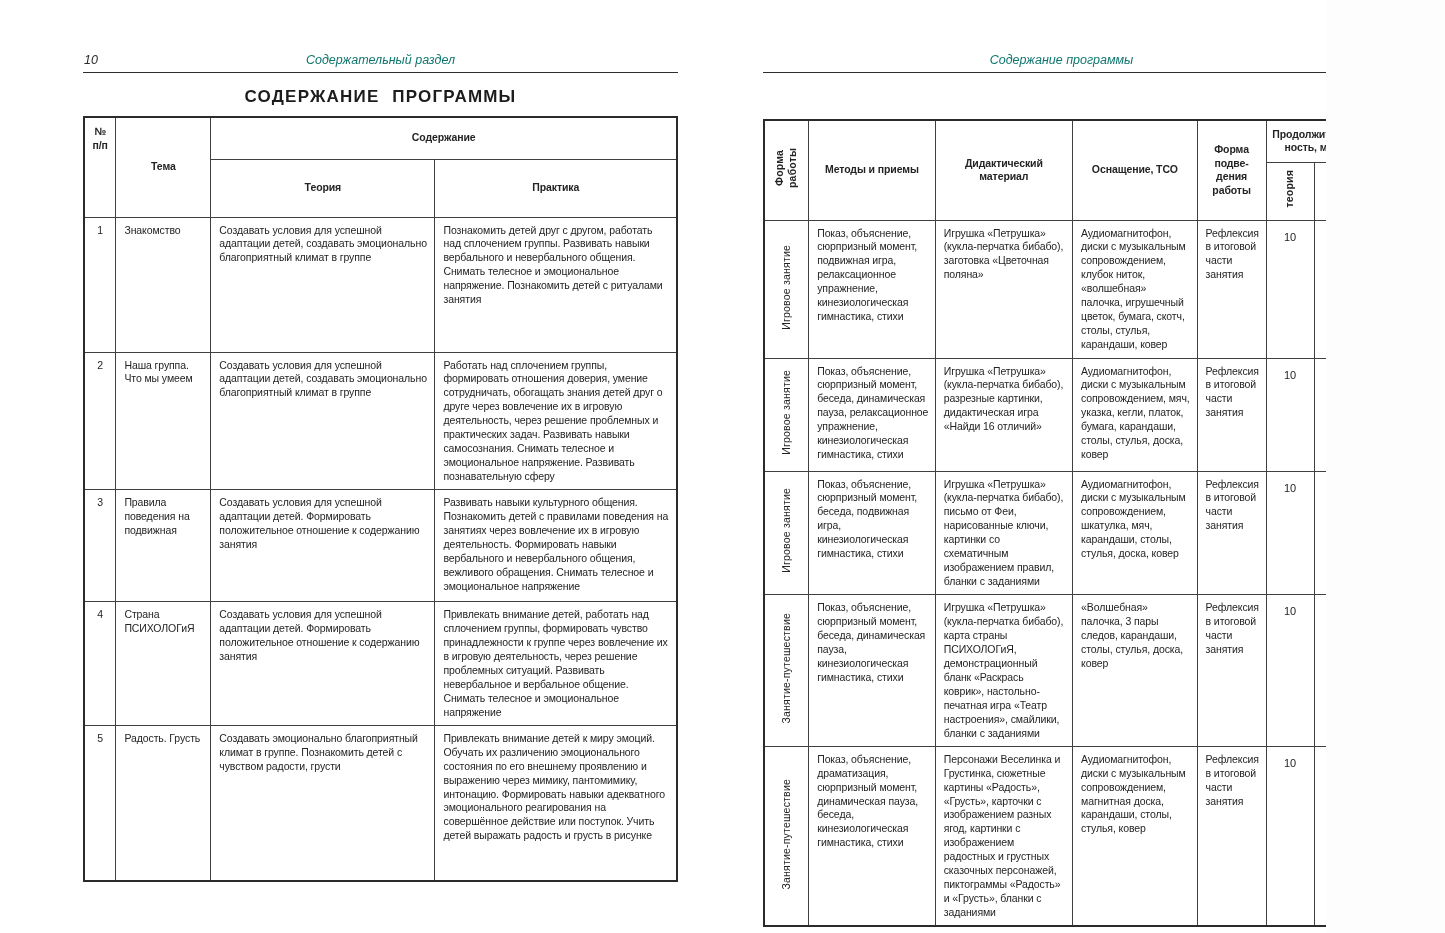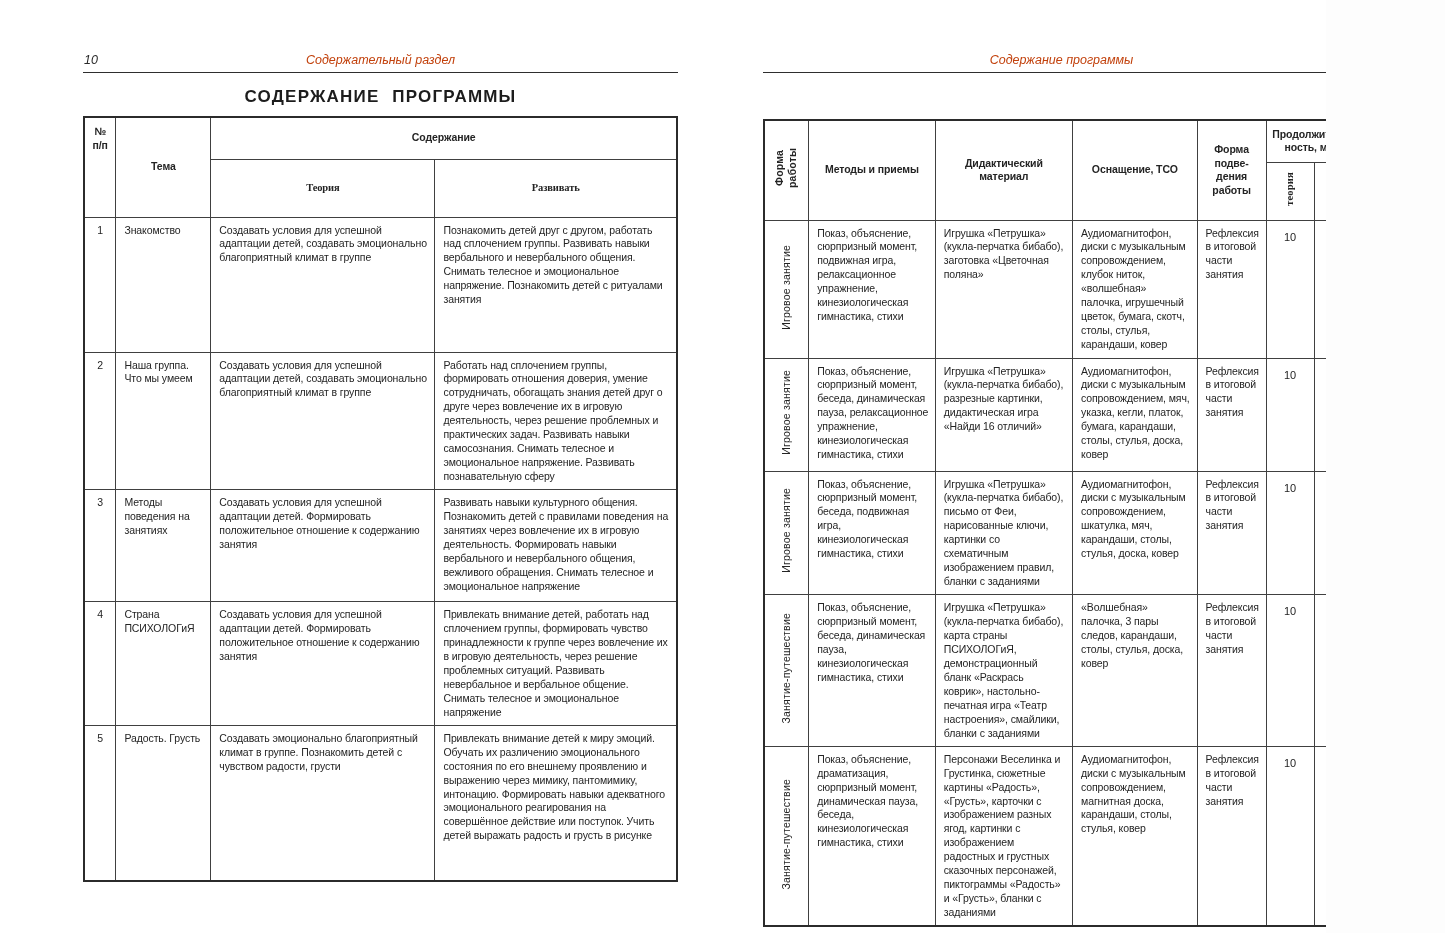--- a/index.html
+++ b/index.html
@@ -12,21 +12,21 @@
   .canvas { position:relative; width:1326px; height:933px; background:#ffffff; overflow:hidden; }
 
   .page { position:absolute; top:50px; }
   #page-left  { left:83px;  width:595px; }
   #page-right { left:763px; width:597px; }
 
   .pagehead { position:relative; height:22px; border-bottom:1.5px solid #2e2e2e; }
   .pagenum  { position:absolute; top:3px; font-style:italic; font-size:12.5px; color:#2a2a2a; }
   #page-left  .pagenum { left:1px; }
   #page-right .pagenum { right:13px; }
-  .runhead { text-align:center; font-style:italic; font-size:12.5px; color:#c2410c; padding-top:3px; }
+  .runhead { text-align:center; font-style:italic; font-size:12.5px; color:#0f766e; padding-top:3px; }
 
   .doctitle {
     margin-top:14px; text-align:center; font-weight:bold; font-size:17px;
     letter-spacing:1.2px; word-spacing:7px; color:#1c1c1c;
   }
 
   table {
     border-collapse:collapse; table-layout:fixed;
     border:2px solid #2b2b2b; margin-top:9px;
   }
@@ -50,21 +50,21 @@
 
   .vertcell { text-align:center; vertical-align:middle; padding:2px; }
   .vtext {
     display:inline-block;
     writing-mode:vertical-rl; transform:rotate(180deg);
     white-space:nowrap; font-size:10.5px; letter-spacing:0.2px;
   }
   .vtext.wrap2    { white-space:normal; height:52px; line-height:1.25; }
   .vtext.wrapprak { white-space:normal; height:34px; line-height:1.25; }
 
-  tr.hl1 { height:42px; }  tr.hl2 { height:58px;font-family:Liberation Serif, serif; }
+  tr.hl1 { height:42px; }  tr.hl2 { height:58px; }
   tr.lrow1 { height:135px; } tr.lrow2 { height:118px; } tr.lrow3 { height:112px; }
   tr.lrow4 { height:122px; } tr.lrow5 { height:156px; }
   tr.rrow1 { height:138px; } tr.rrow2 { height:113px; } tr.rrow3 { height:111px;padding-left:12px; }
   tr.rrow4 { height:124px; } tr.rrow5 { height:158px; }
 </style>
 </head>
 <body>
 
 <div class="canvas">
 
@@ -83,38 +83,38 @@
           <col style="width:243px">
       </colgroup>
       <tbody>
           <tr class="hl1">
         <th rowspan="2" class="top">№ п/п</th>
         <th rowspan="2">Тема</th>
         <th colspan="2">Содержание</th>
       </tr>
       <tr class="hl2">
         <th>Теория</th>
-        <th>Развивать</th>
+        <th>Практика</th>
       </tr>
 
       <tr class="lrow1">
         <td class="num">1</td>
         <td>Знакомство</td>
         <td>Создавать условия для успешной адаптации детей, создавать эмоционально благоприятный климат в группе</td>
         <td>Познакомить детей друг с другом, работать над сплочением группы. Развивать навыки вербального и невербального общения. Снимать телесное и эмоциональное напряжение. Познакомить детей с ритуалами занятия</td>
       </tr>
       <tr class="lrow2">
         <td class="num">2</td>
         <td>Наша группа. Что мы умеем</td>
         <td>Создавать условия для успешной адаптации детей, создавать эмоционально благоприятный климат в группе</td>
         <td>Работать над сплочением группы, формировать отношения доверия, умение сотрудничать, обогащать знания детей друг о друге через вовлечение их в игровую деятельность, через решение проблемных и практических задач. Развивать навыки самосознания. Снимать телесное и эмоциональное напряжение. Развивать познавательную сферу</td>
       </tr>
       <tr class="lrow3">
         <td class="num">3</td>
-        <td>Методы поведения на занятиях</td>
+        <td>Правила поведения на подвижная</td>
         <td>Создавать условия для успешной адаптации детей. Формировать положительное отношение к содержанию занятия</td>
         <td>Развивать навыки культурного общения. Познакомить детей с правилами поведения на занятиях через вовлечение их в игровую деятельность. Формировать навыки вербального и невербального общения, вежливого обращения. Снимать телесное и эмоциональное напряжение</td>
       </tr>
       <tr class="lrow4">
         <td class="num">4</td>
         <td>Страна ПСИХОЛОГиЯ</td>
         <td>Создавать условия для успешной адаптации детей. Формировать положительное отношение к содержанию занятия</td>
         <td>Привлекать внимание детей, работать над сплочением группы, формировать чувство принадлежности к группе через вовлечение их в игровую деятельность, через решение проблемных ситуаций. Развивать невербальное и вербальное общение. Снимать телесное и эмоциональное напряжение</td>
       </tr>
       <tr class="lrow5">

